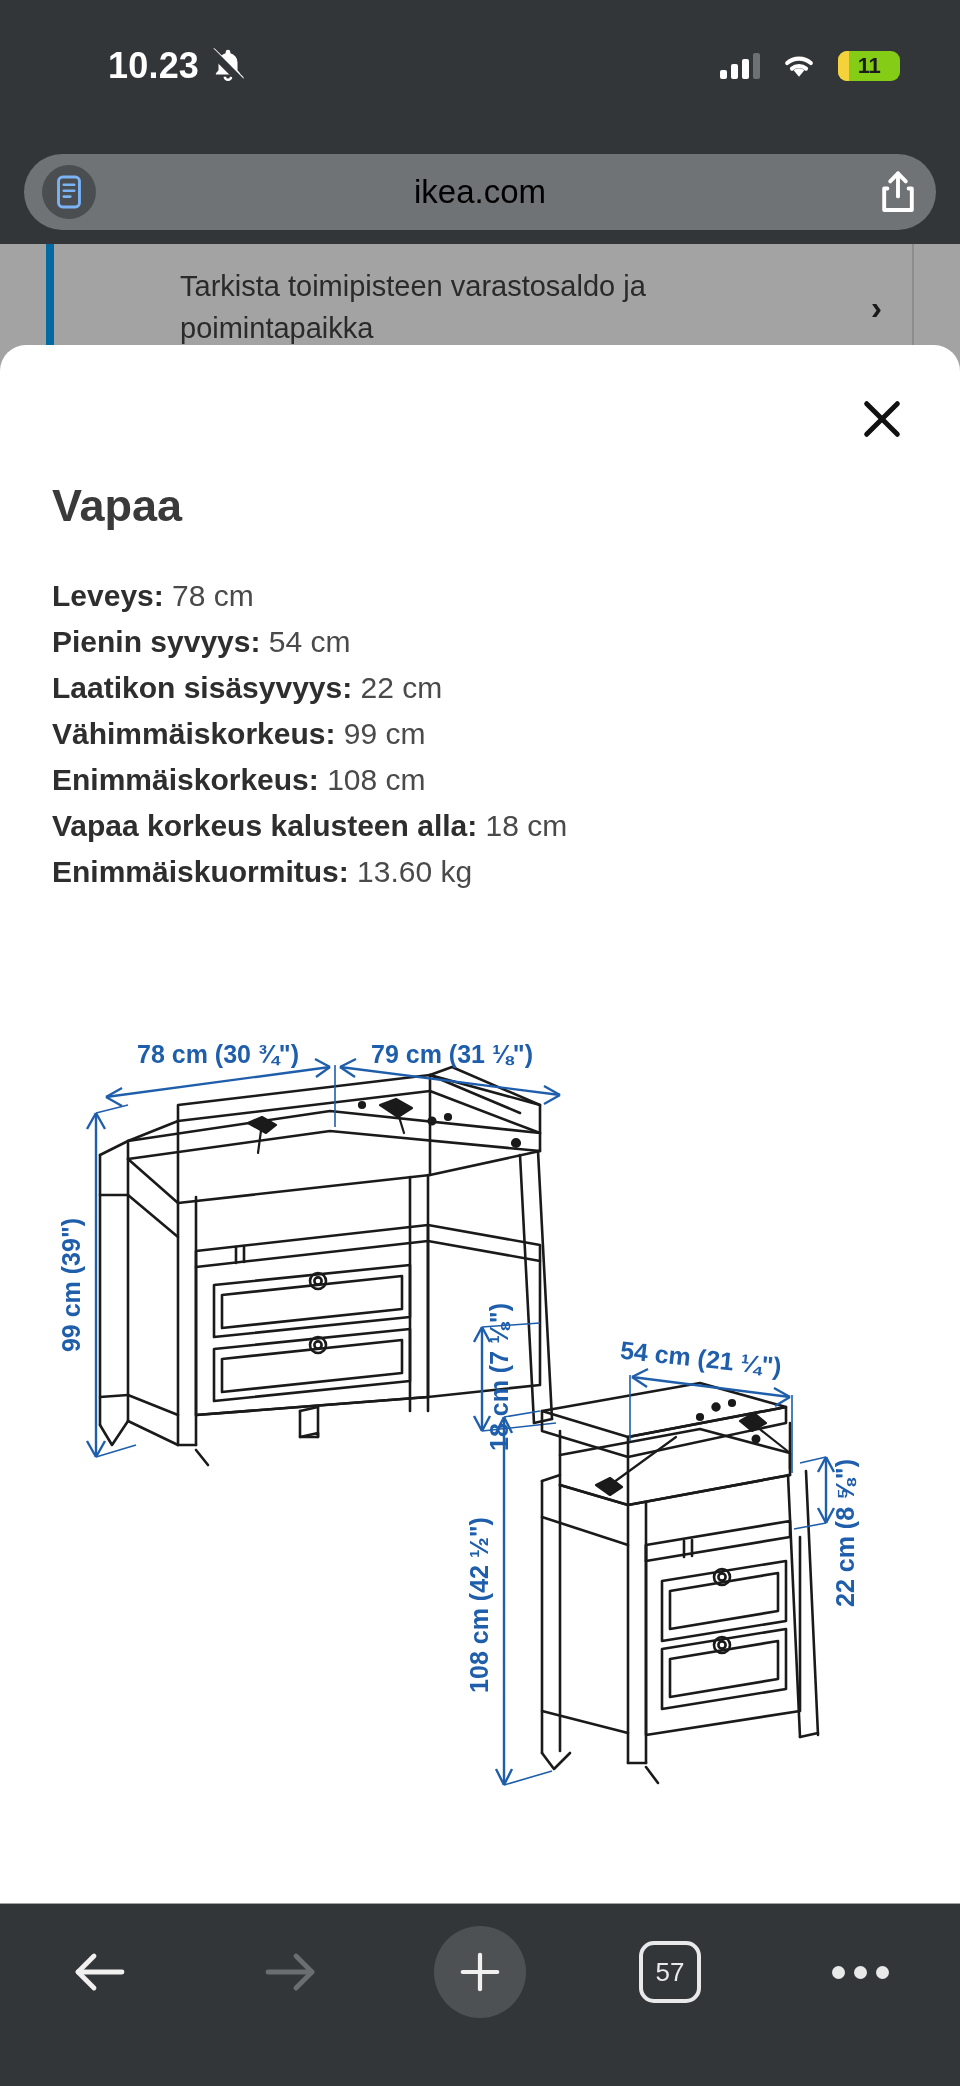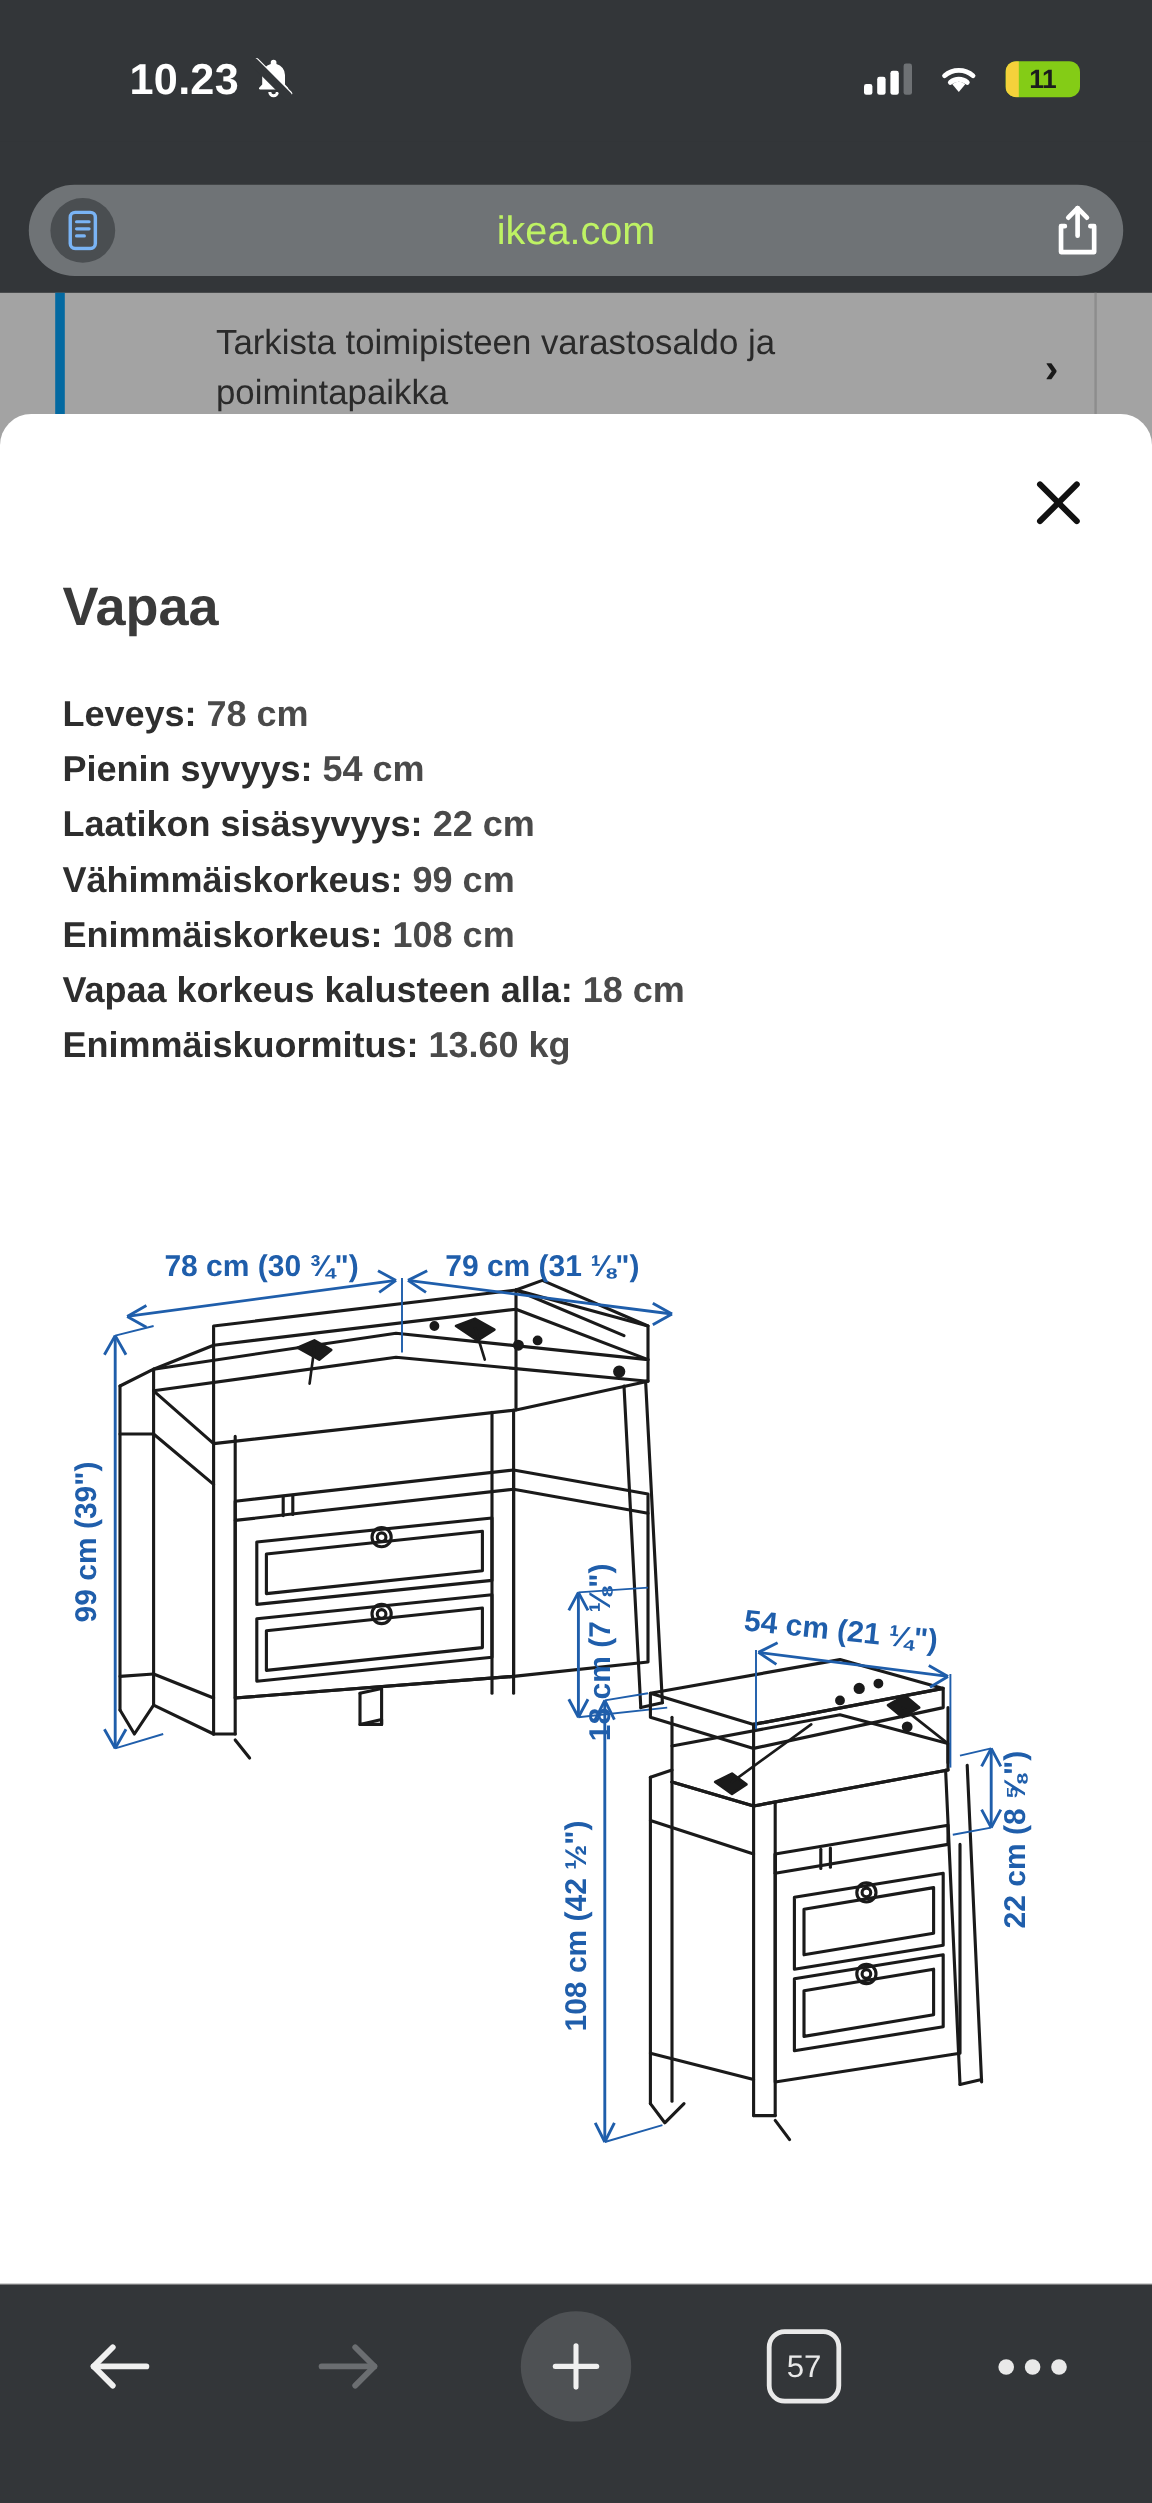--- a/index.html
+++ b/index.html
@@ -87,21 +87,21 @@
   }
   #reader-btn {
     width: 54px; height: 54px; border-radius: 50%;
     background: #4a4e51;
     display: flex; align-items: center; justify-content: center;
     flex: 0 0 auto;
   }
   #url-text {
     position: absolute; left: 0; right: 0;
     text-align: center;
-    color: #bef264; font-size: 33px;
+    color: #000000; font-size: 33px;
   }
   #share-btn { margin-left: auto; flex: 0 0 auto; display:flex; }
 
   
   #page-behind {
     position: absolute; top: 244px; left: 0;
     width: 960px; height: 1660px;
     background: #a3a3a3;
   }
   #page-row {
@@ -138,21 +138,21 @@
   }
   #specs {
     position: absolute; top: 228px; left: 52px; right: 40px;
   }
   .spec-row {
     font-size: 30px; color: #3b3b3b;
     line-height: 46px;
     white-space: nowrap;
   }
   .spec-row .k { font-weight: 700; color: #2e2e2e; }
-  .spec-row .v { font-weight: 700; color: #4a4a4a; }
+  .spec-row .v { font-weight: 400; color: #4a4a4a; }
 
   
   #drawing {
     position: absolute; top: 600px; left: 0;
     width: 960px; height: 940px;
   }
   #drawing svg { display: block; }
 
   
   #bottom-bar {

